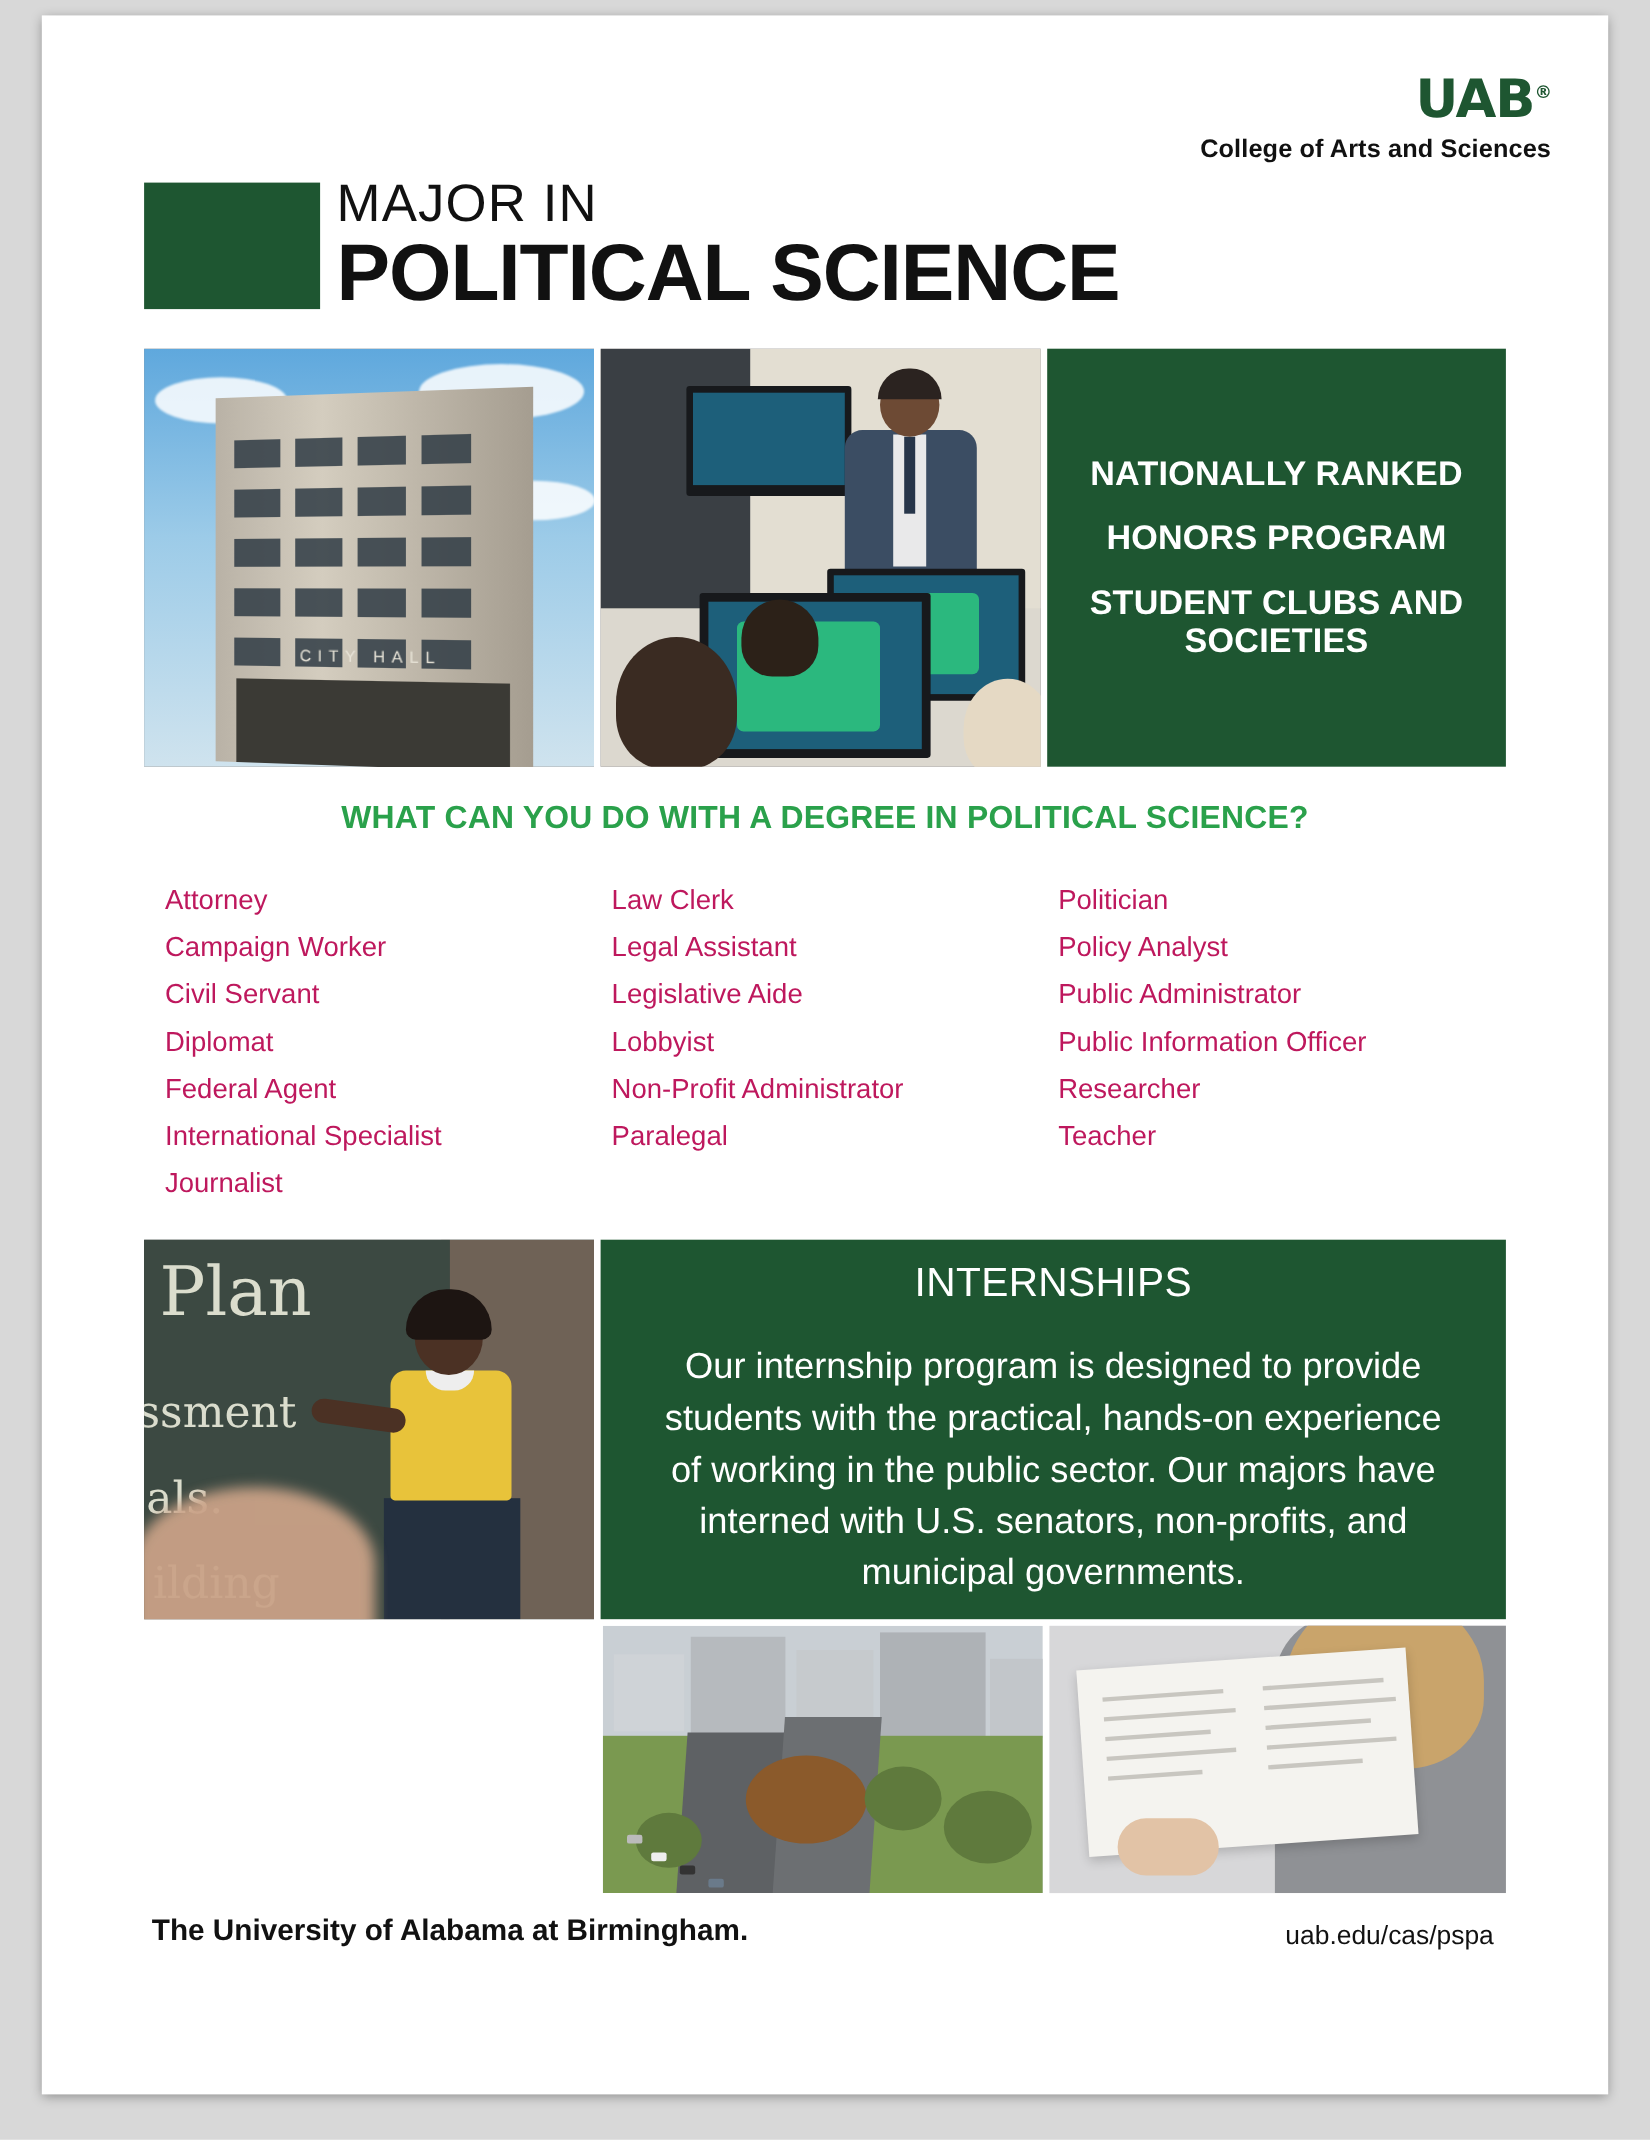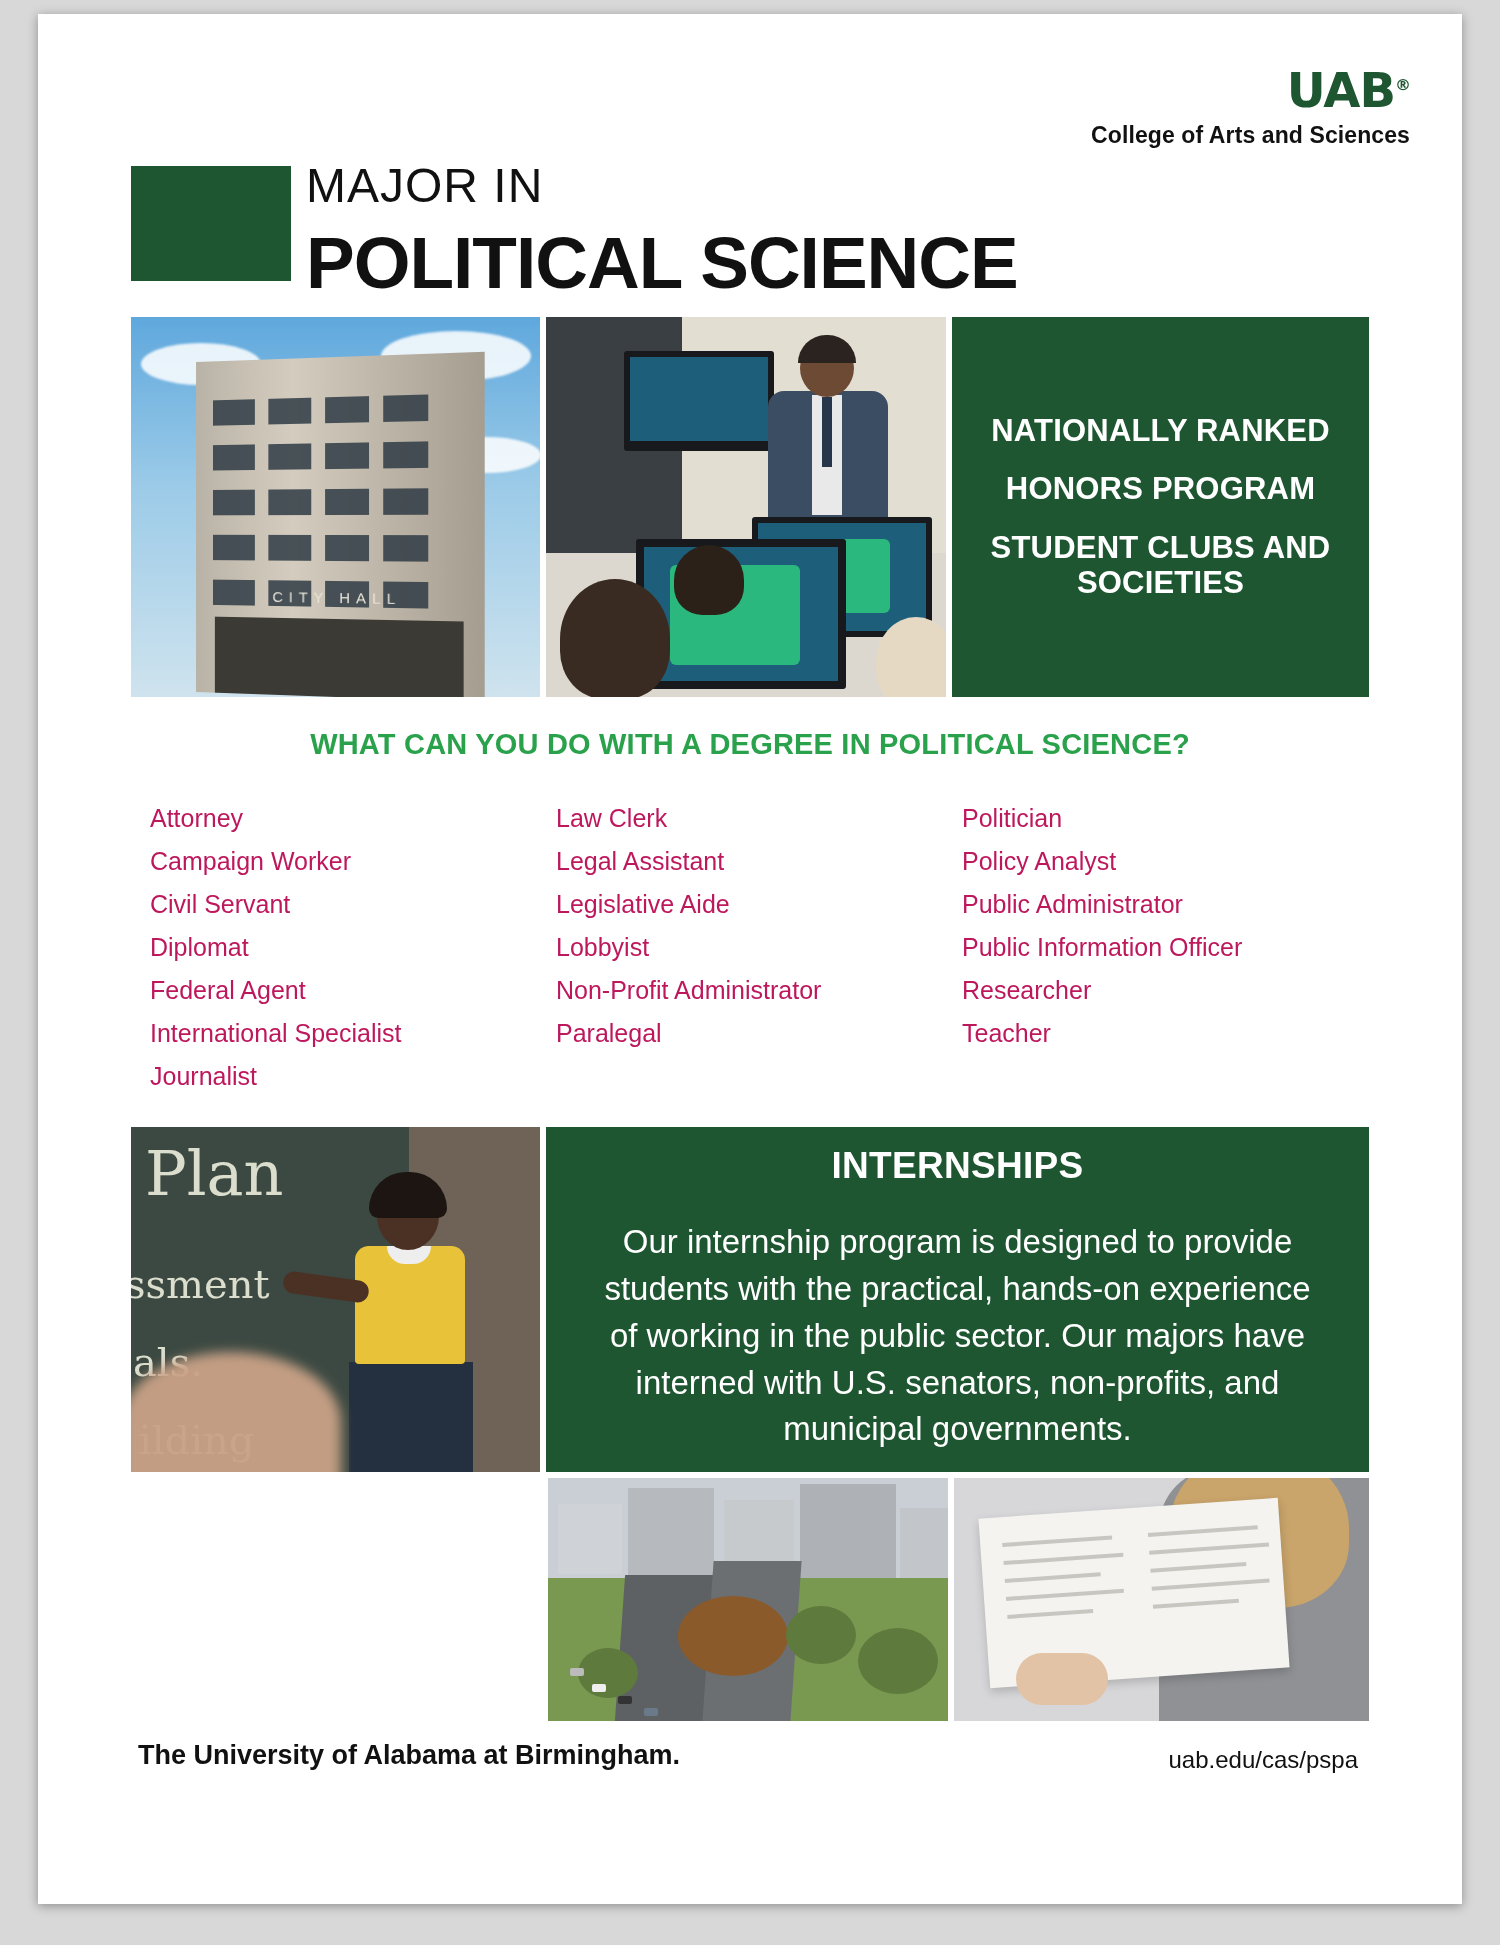--- a/index.html
+++ b/index.html
@@ -78,21 +78,21 @@
     color: #111;
     line-height: 1.0;
     font-weight: 400;
   }
   .title-main {
     font-size: 73px;
     font-weight: bold;
     color: #111;
     line-height: 1.02;
     letter-spacing: -1px;
-    margin-top: 16px;
+    margin-top: 2px;
   }
 
   
   .strip {
     position: absolute;
     top: 303px;
     left: 93px;
     width: 1238px;
     height: 380px;
     display: flex;
@@ -206,21 +206,21 @@
   .intern-box {
     width: 823px;
     background: #1e5631;
     color: #fff;
     padding: 18px 46px 0 46px;
     box-sizing: border-box;
     text-align: center;
   }
   .intern-title {
     font-size: 37px;
-    font-weight: bold;
+    font-weight: normal;
     letter-spacing: 0.3px;
     margin-bottom: 12px;
   }
   .intern-body {
     font-size: 33px;
     line-height: 1.42;
     margin-top: 32px;
   }
 
   .bottom-row {

